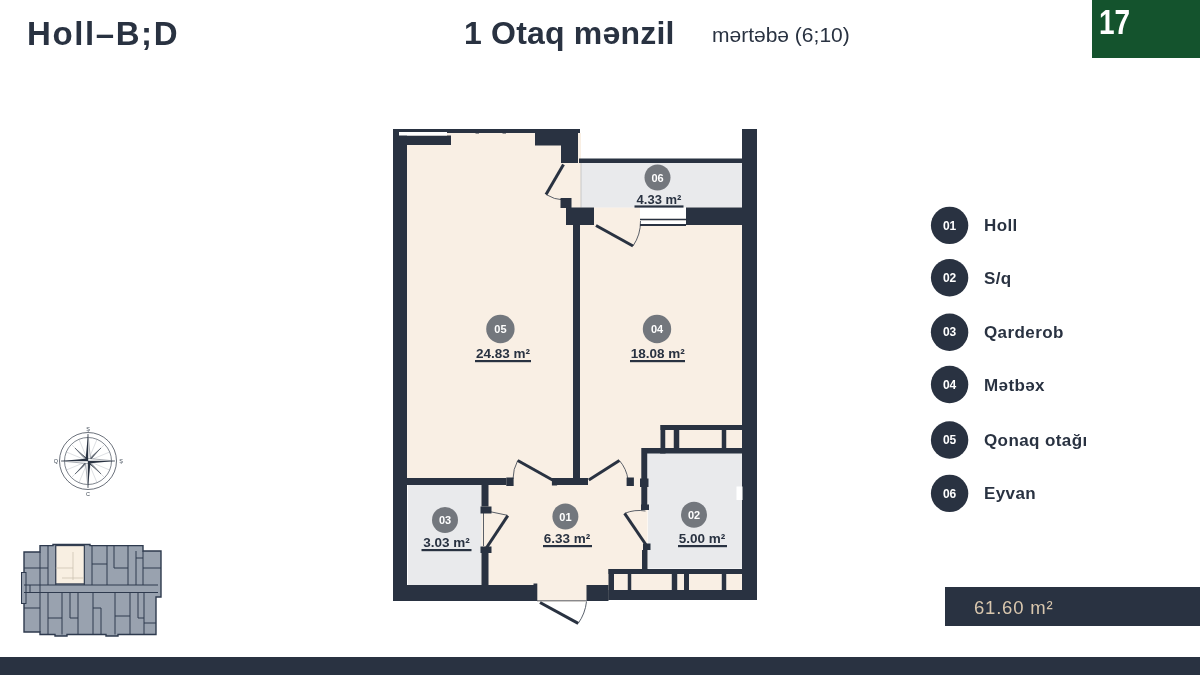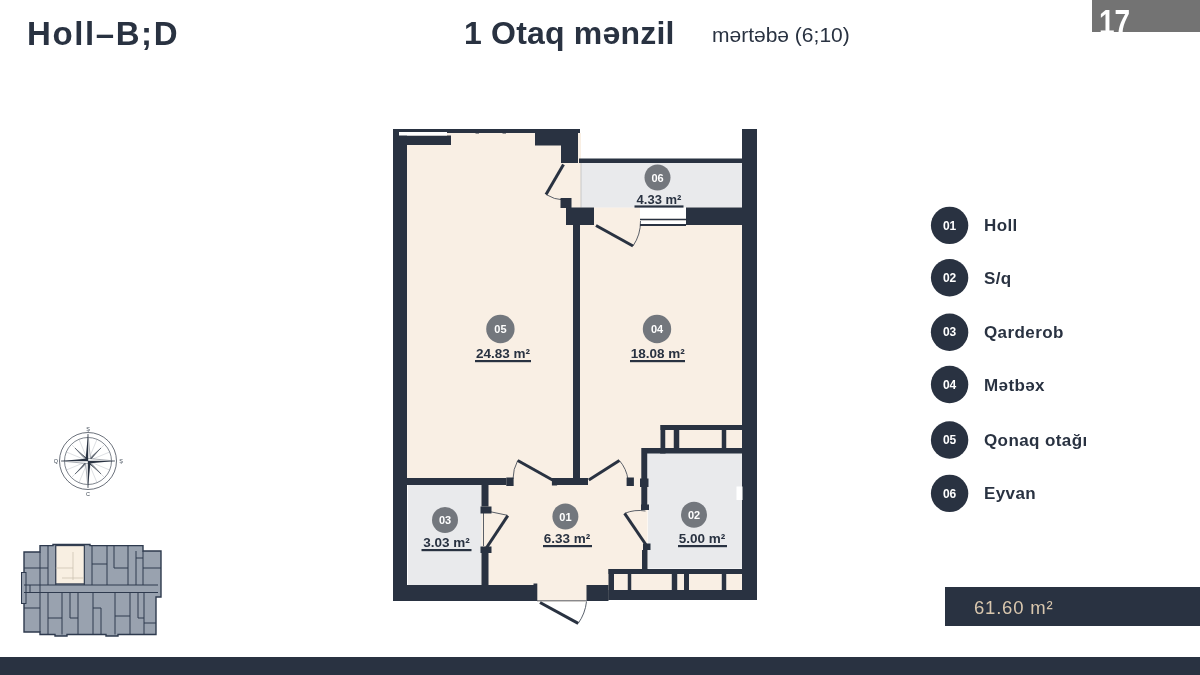--- a/index.html
+++ b/index.html
@@ -7,21 +7,21 @@
        font-family:"Liberation Sans", sans-serif;color:#293241;}
   .abs{position:absolute;}
 </style>
 </head>
 <body>
 
 <div class="abs" style="left:27px;top:15px;font-size:33px;font-weight:700;letter-spacing:1.6px;">Holl–B;D</div>
 <div class="abs" style="left:464px;top:15px;font-size:32px;font-weight:700;letter-spacing:0.2px;">1 Otaq mənzil</div>
 <div class="abs" style="left:712px;top:23px;font-size:21px;font-weight:400;text-align:right;">mərtəbə (6;10)</div>
 
-<div class="abs" style="left:1092px;top:0;width:108px;height:32px;background:#737373;">
+<div class="abs" style="left:1092px;top:0;width:108px;height:58px;background:#14532d;">
   <div class="abs" style="left:7px;top:1.5px;font-size:35px;font-weight:700;color:#ffffff;transform:scaleX(0.8);transform-origin:left top;">17</div>
 </div>
 
 <div class="abs" style="left:0;top:657px;width:1200px;height:18px;background:#293241;"></div>
 
 <div class="abs" style="left:929px;top:587px;width:298px;height:39px;background:#293241;margin-left:16px;">
   <div class="abs" style="left:29px;top:10px;font-size:18.5px;color:#d9c7ae;letter-spacing:0.8px;">61.60 m²</div>
 </div>
 
 <svg class="abs" style="left:925px;top:200px;" width="200" height="320" viewBox="0 0 200 320">

